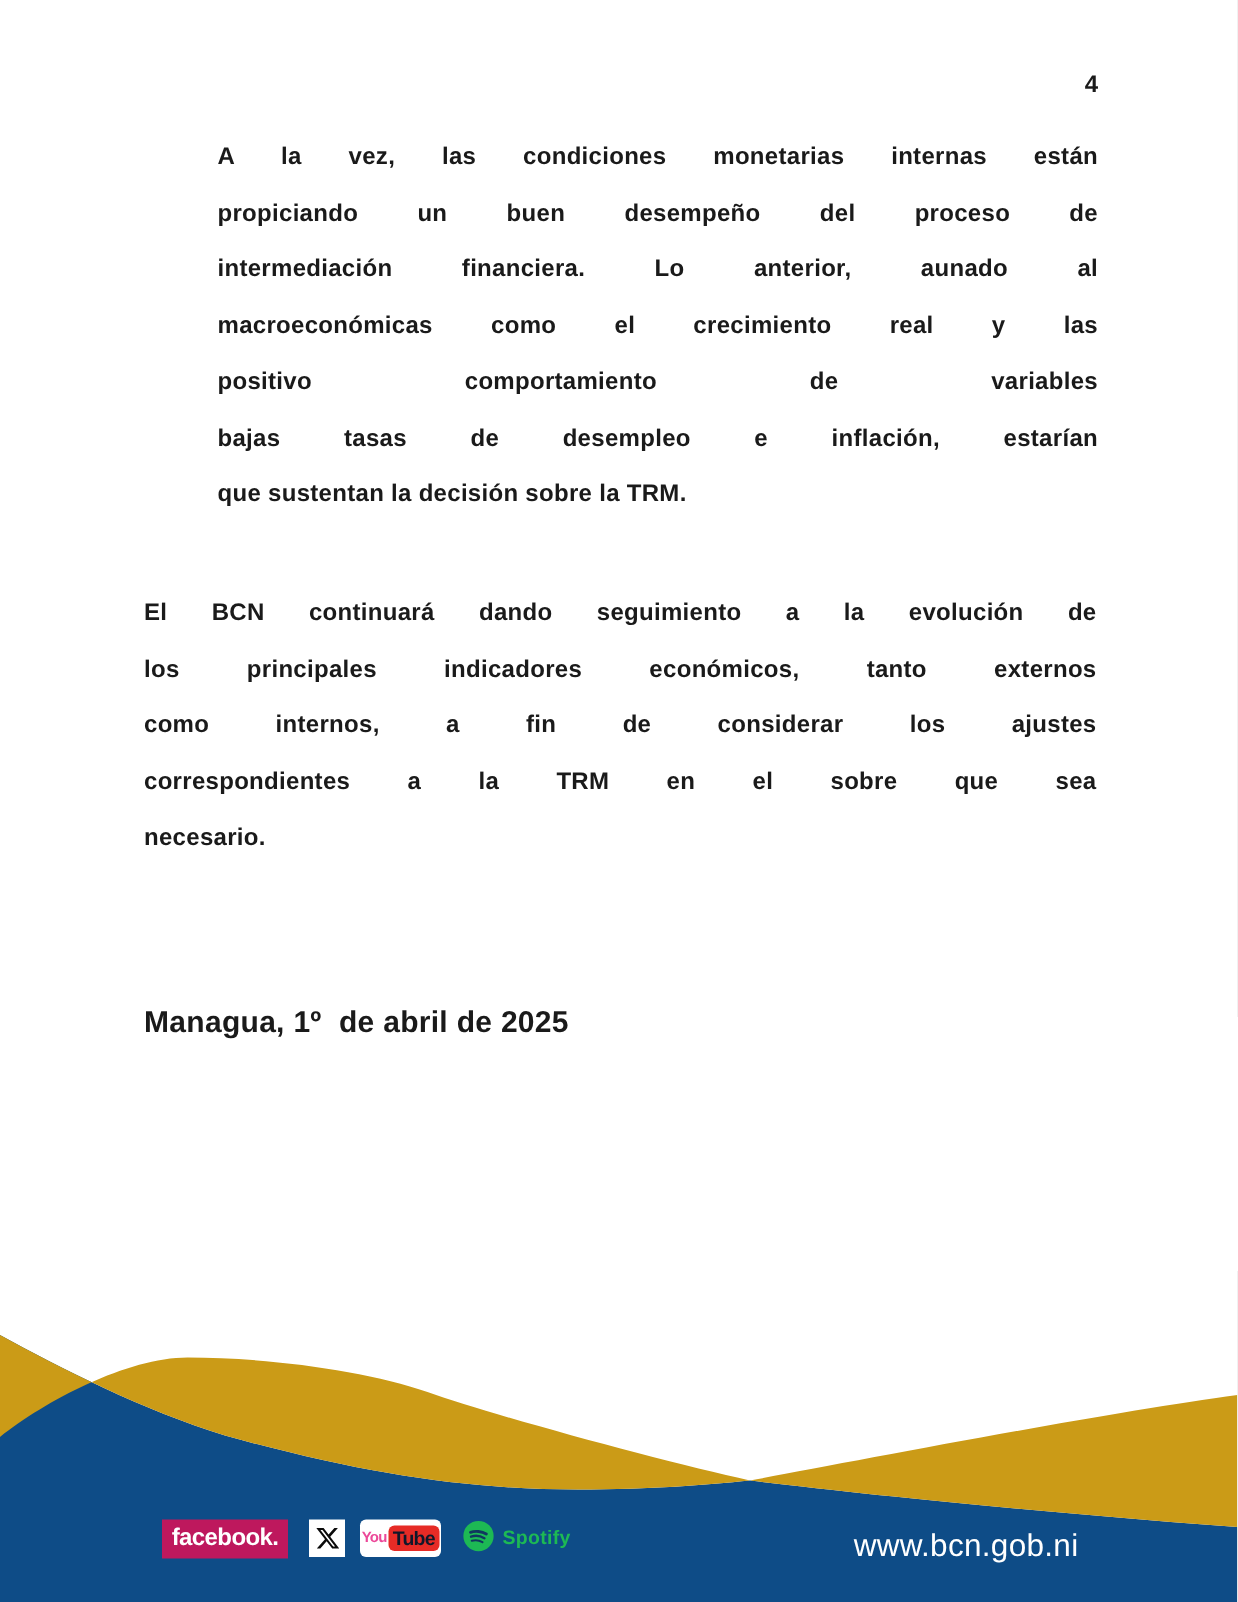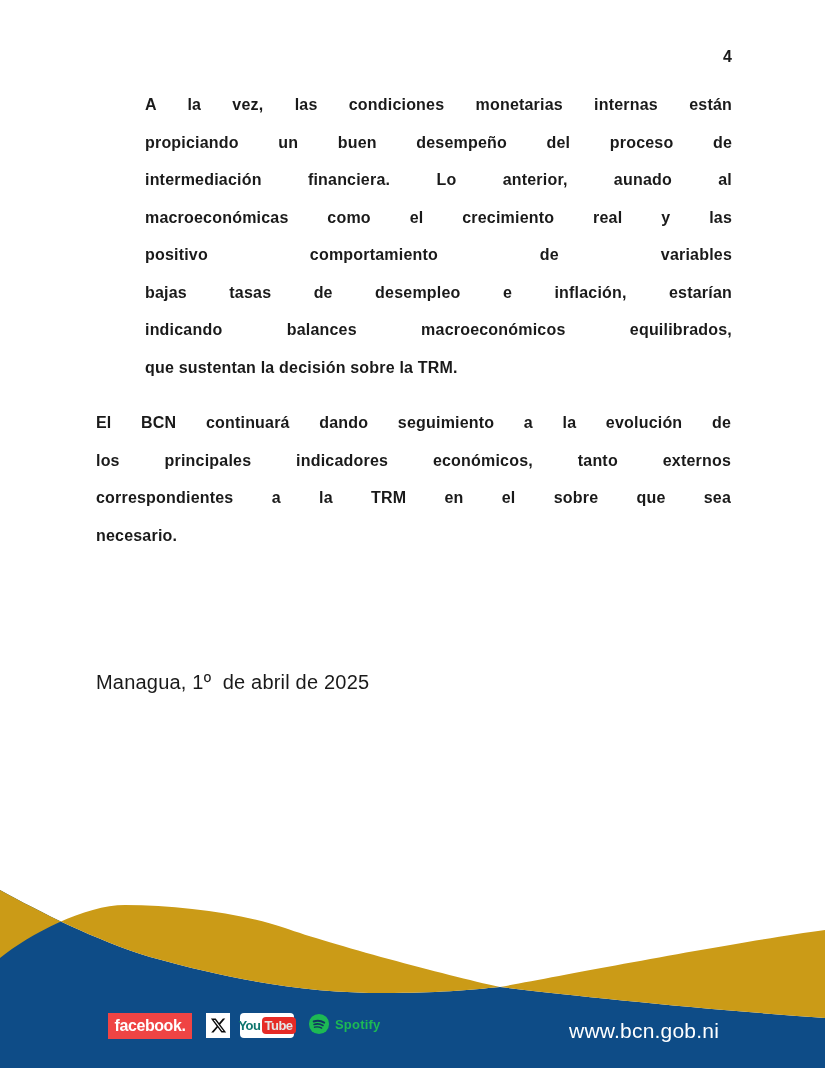--- a/index.html
+++ b/index.html
@@ -11,37 +11,37 @@
     overflow:hidden;
     font-family:"Liberation Sans", sans-serif;
     color:#111;
   }
   .page-number{
     position:absolute;top:48px;right:93px;
     font-size:16px;font-weight:700;color:#1a1a1a;
   }
   .para{position:absolute;font-size:16px;font-weight:700;line-height:37.5px;color:#1a1a1a;letter-spacing:0.2px;}
   .para1{left:145px;top:86px;width:587px;}
-  .para2{left:96px;top:404px;width:635px;}
+  .para2{left:96px;top:390px;width:635px;}
   .jline{text-align:justify;text-align-last:justify;}
   .jline.last{text-align:left;text-align-last:left;}
   .dateline{
     position:absolute;left:96px;top:664px;
-    font-size:20px;font-weight:400;line-height:37.5px;color:#1a1a1a;
+    font-size:20px;font-weight:700;line-height:37.5px;color:#1a1a1a;
     white-space:pre;letter-spacing:0.2px;
   }
   .footer-waves{position:absolute;left:0;bottom:0;width:825px;height:198px;display:block;}
   .social-row *{box-sizing:border-box;}
   .tile{position:absolute;display:flex;align-items:center;justify-content:center;}
   .fb-tile{left:108px;top:1013px;width:84px;height:26px;}
   .fb-word{color:#fff;font-size:16px;font-weight:700;letter-spacing:-0.4px;}
   .x-tile{left:206px;top:1013px;width:24px;height:25px;background:#fff;}
   .yt-tile{left:240px;top:1013px;width:54px;height:25px;background:#fff;border-radius:4px;gap:1px;}
-  .yt-you{color:#0f766e;font-size:13px;font-weight:700;letter-spacing:-0.5px;}
-  .yt-tube{color:#e5e5e5;font-size:13px;font-weight:700;border-radius:4px;padding:1px 3px;letter-spacing:-0.5px;}
+  .yt-you{color:#ec4899;font-size:10px;font-weight:700;letter-spacing:-0.5px;}
+  .yt-tube{color:#0f172a;font-size:13px;font-weight:700;border-radius:4px;padding:1px 3px;letter-spacing:-0.5px;}
   .spotify{left:308px;top:1013px;position:absolute;display:flex;align-items:center;gap:5px;}
   .spotify-word{font-size:13px;font-weight:700;letter-spacing:0.2px;}
   .website{
     position:absolute;right:106px;top:1019px;
     color:#ffffff;font-size:21px;font-weight:400;letter-spacing:0.2px;
   }
 </style>
 </head>
 <body>
 
@@ -49,47 +49,47 @@
 
   <div class="page-number">4</div>
 
   <div class="para para1">
     <div class="jline">A la vez, las condiciones monetarias internas están</div>
     <div class="jline">propiciando un buen desempeño del proceso de</div>
     <div class="jline">intermediación financiera. Lo anterior, aunado al</div>
     <div class="jline">macroeconómicas como el crecimiento real y las</div>
     <div class="jline">positivo comportamiento de variables</div>
     <div class="jline">bajas tasas de desempleo e inflación, estarían</div>
-    <div class="jline">indicando balances macroeconómicos equilibrados,</div>
     <div class="jline last">que sustentan la decisión sobre la TRM.</div>
   </div>
 
   <div class="para para2">
     <div class="jline">El BCN continuará dando seguimiento a la evolución de</div>
     <div class="jline">los principales indicadores económicos, tanto externos</div>
+    <div class="jline">como internos, a fin de considerar los ajustes</div>
     <div class="jline">correspondientes a la TRM en el sobre que sea</div>
     <div class="jline last">necesario.</div>
   </div>
 
   <div class="dateline">Managua, 1º  de abril de 2025</div>
 
   <svg class="footer-waves" viewBox="0 0 825 198" preserveAspectRatio="none" aria-hidden="true">
     <path d="M0,20 C40,42 95,70 150,87 C240,112 310,123 385,123
              C435,123 470,120 500,117 C575,126 700,139 825,148
              L825,198 L0,198 Z" fill="#0E4C87"></path>
     <path d="M0,20 C40,42 95,70 150,87 C240,112 310,123 385,123
              C435,123 470,120 500,117 C575,126 700,139 825,148
              L825,60 C735,72 565,105 500,117
              C445,105 330,74 285,58 C245,44 180,35 125,35
              C85,35 30,64 0,88 Z" fill="#CB9B17"></path>
   </svg>
 
   <div class="social-row">
 
-    <div class="tile fb-tile" style="background: #ef4444;">
+    <div class="tile fb-tile" style="background: #be185d;">
       <span class="fb-word">facebook.</span>
     </div>
 
     <div class="tile x-tile">
       <svg width="17" height="17" viewBox="0 0 24 24">
         <path d="M18.244 2.25h3.308l-7.227 8.26 8.502 11.24H16.17l-5.214-6.817L4.99 21.75H1.68l7.73-8.835L1.254 2.25H8.08l4.713 6.231zM17.083 19.77h1.833L7.084 4.126H5.117z" fill="#0b0b0b"></path>
       </svg>
     </div>
 
     <div class="tile yt-tile">

